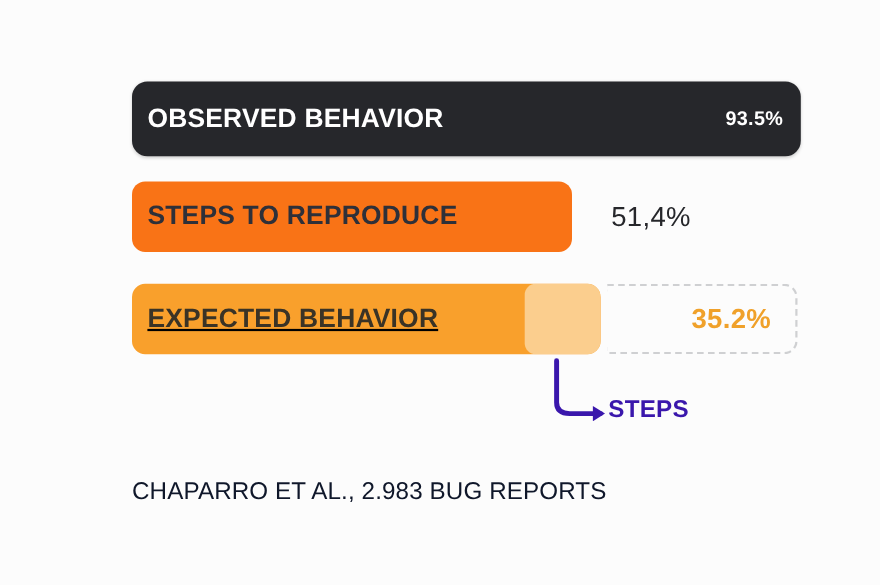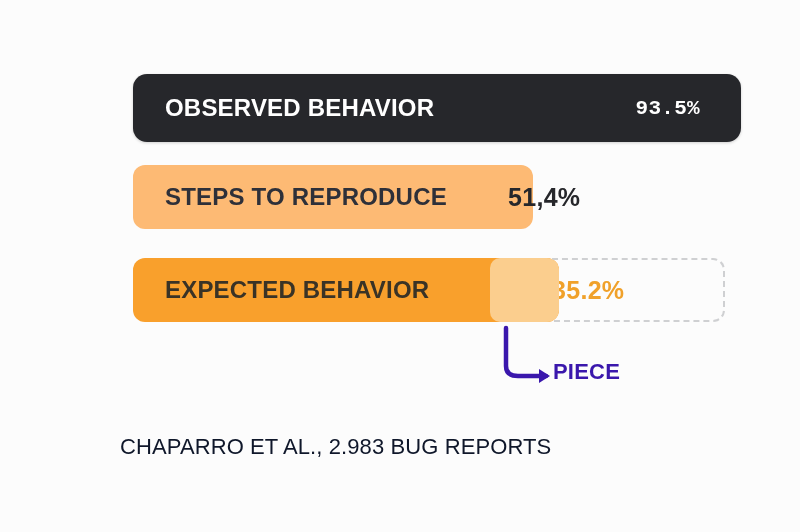--- a/index.html
+++ b/index.html
@@ -32,22 +32,21 @@
 
   .bar {
     position: absolute;
     left: 0;
     top: 0;
     height: 100%;
     border-radius: 12px;
     display: flex;
     align-items: center;
     box-sizing: border-box;
-    padding-left: 32px;
-    margin-left: 13px;
+    padding-left: 14px;
   }
 
   .bar-label {
     font-size: 24px;
     font-weight: 700;
     letter-spacing: 0.2px;
     white-space: nowrap;
     line-height: 1;
   }
 
@@ -59,66 +58,67 @@
   }
   #row-observed .bar {
     width: 608px;
     background: #26272b;
     border-radius: 14px;
     box-shadow: 0 1px 3px rgba(0,0,0,0.18);
   }
   #row-observed .bar-label { color: #ffffff; }
   #value-observed {
     position: absolute;
-    right: 28px;
+    right: 16px;
     top: 50%;
     transform: translateY(-50%);
-    font-size: 21px;
+    font-size: 18px;
     font-weight: 700;
     color: #ffffff;
     letter-spacing: 0.3px;
     line-height: 1;
-    font-family: Liberation Mono, monospace;
   }
 
   
   #row-steps {
     top: 165px;
     width: 400px;
     height: 64px;
   }
   #row-steps .bar {
     width: 400px;
-    background: #fdba74;
+    background: #f97316;
     border-radius: 12px;
   }
   #row-steps .bar-label { color: #2e3039; }
   #value-steps {
     position: absolute;
     left: 508px;
     top: 185px;
     width: 120px;
+    text-align: right;
     font-size: 25px;
-    font-weight: 700;
+    font-weight: 400;
     color: #26272b;
     letter-spacing: 0.3px;
     line-height: 1;
   }
 
   
   #row-expected {
     top: 258px;
     width: 426px;
     height: 64px;
   }
   #row-expected .bar {
     width: 426px;
     background: #f9a02c;
     border-radius: 12px;
     overflow: hidden;
+    text-decoration: underline;
   }
   #row-expected .bar-label {
     color: #3a3326;
     position: relative;
     z-index: 2;
   }
   #expected-highlight-segment {
     position: absolute;
     right: 0;
     top: 0;
@@ -136,21 +136,21 @@
     top: 258px;
     width: 173px;
     height: 64px;
     box-sizing: border-box;
     border: 2px dashed #cfd0d2;
     border-left: none;
     border-top-right-radius: 12px;
     border-bottom-right-radius: 12px;
     display: flex;
     align-items: center;
-    justify-content: flex-start;
+    justify-content: flex-end;
     padding-right: 22px;
   }
   #value-expected {
     font-size: 25px;
     font-weight: 700;
     color: #f0a12a;
     letter-spacing: 0.3px;
     line-height: 1;
   }
 
@@ -215,18 +215,18 @@
   <div id="missing-box">
     <span id="value-expected">35.2%</span>
   </div>
 
   <svg id="annotation-arrow" viewBox="0 0 70 62">
     <path d="M 12 4 L 12 42 Q 12 52 24 52 L 52 52" fill="none" stroke="#3a17ac" stroke-width="4.5" stroke-linecap="round"></path>
     <path d="M 45 45 L 56 52 L 45 59 Z" fill="#3a17ac"></path>
   </svg>
 
   <div id="annotation-text">
-    <div>PIECE</div>
+    <div>STEPS</div>
   </div>
 
   <div id="caption">CHAPARRO ET AL., 2.983 BUG REPORTS</div>
 
 </div>
 
 </body></html>

